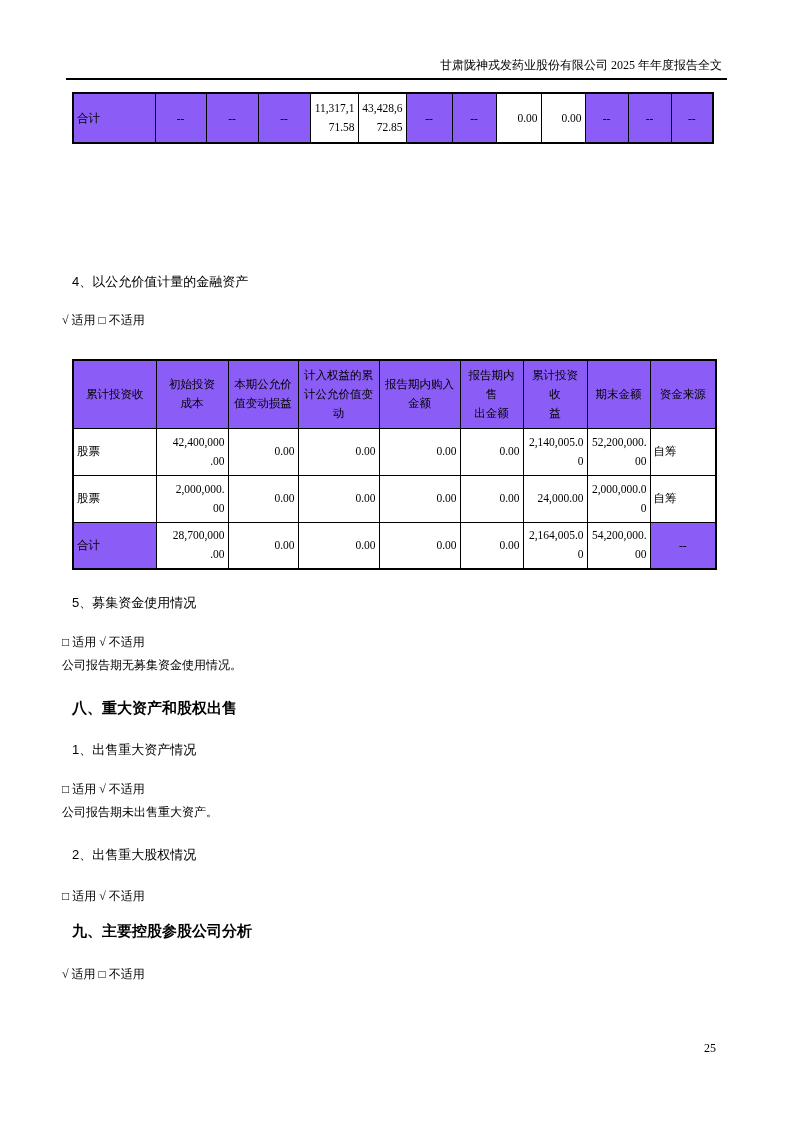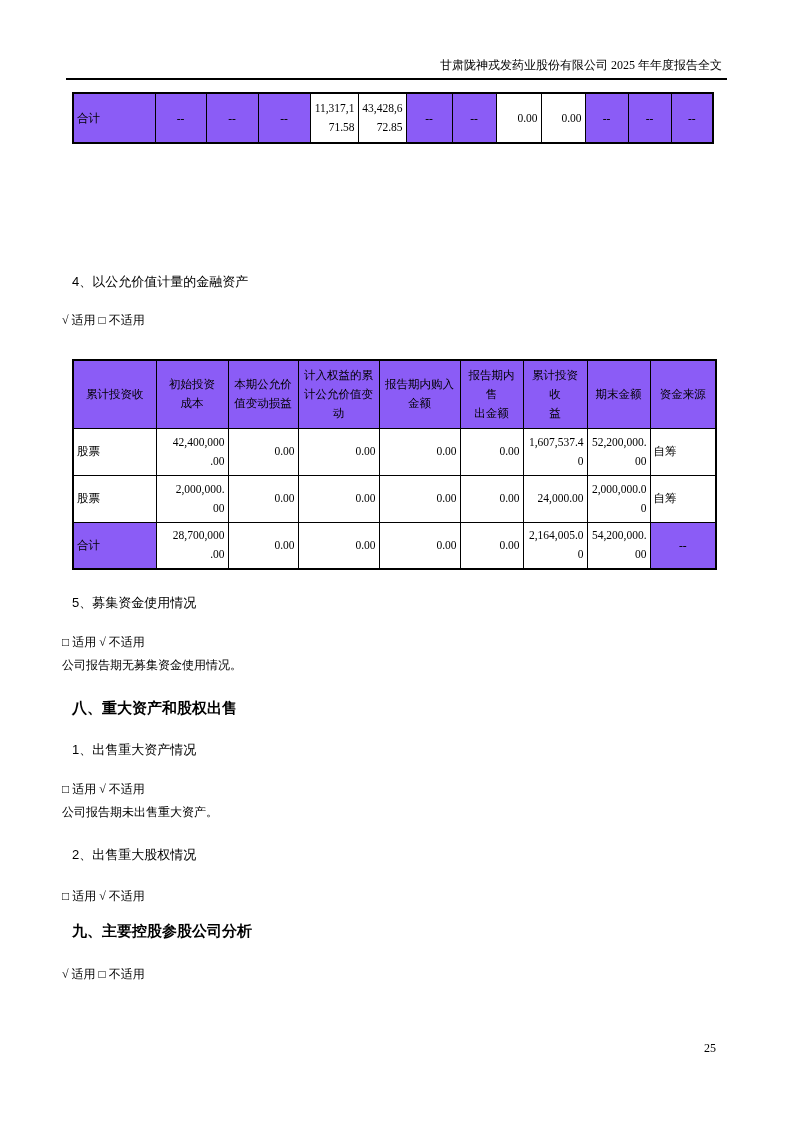--- a/index.html
+++ b/index.html
@@ -112,21 +112,21 @@
         <td class="ctr gray">资金来源</td>
       </tr>
       <tr class="r">
         <td class="lt">股票</td>
         <td class="num">42,400,000
 .00</td>
         <td class="num">0.00</td>
         <td class="num">0.00</td>
         <td class="num">0.00</td>
         <td class="num">0.00</td>
-        <td class="num">1,607,537.4
+        <td class="num">2,140,005.0
 0</td>
         <td class="num">52,200,000.
 00</td>
         <td class="lt">自筹</td>
       </tr>
       <tr class="r">
         <td class="lt">股票</td>
         <td class="num">2,000,000.
 00</td>
         <td class="num">0.00</td>

